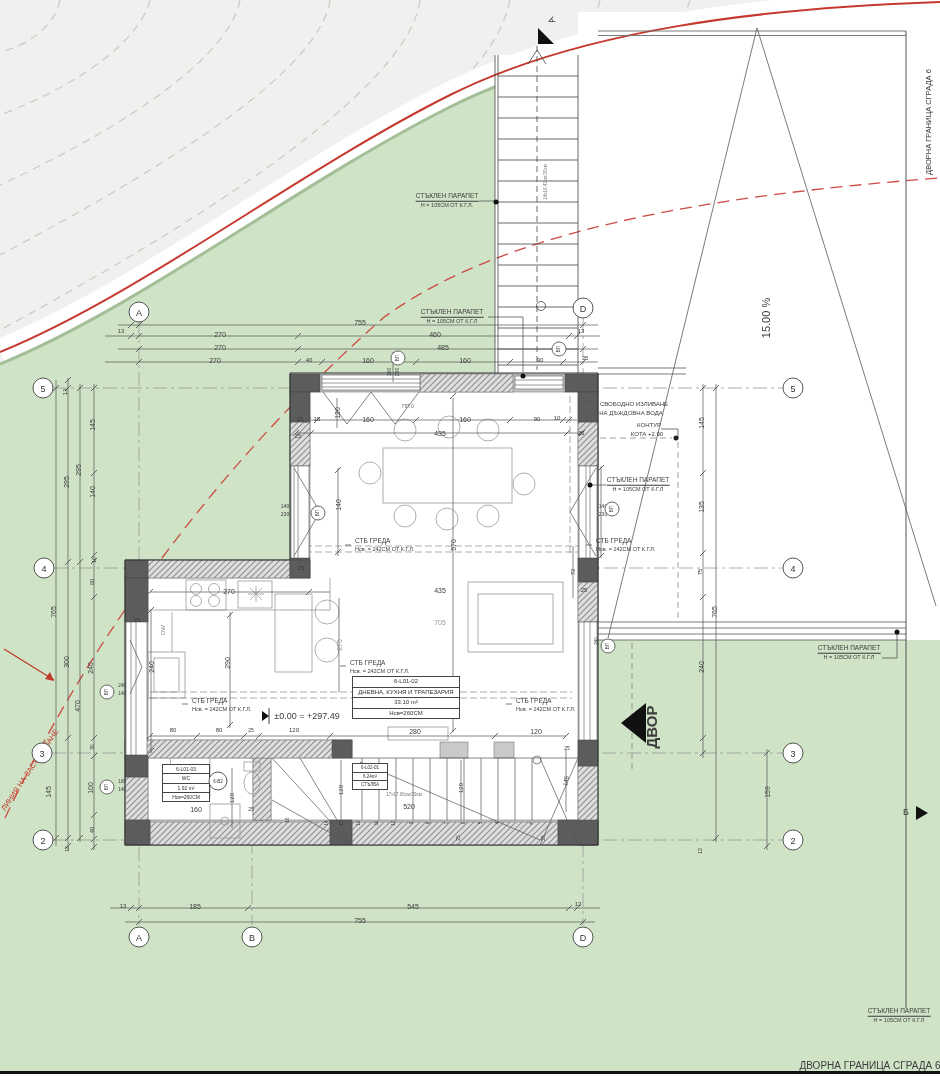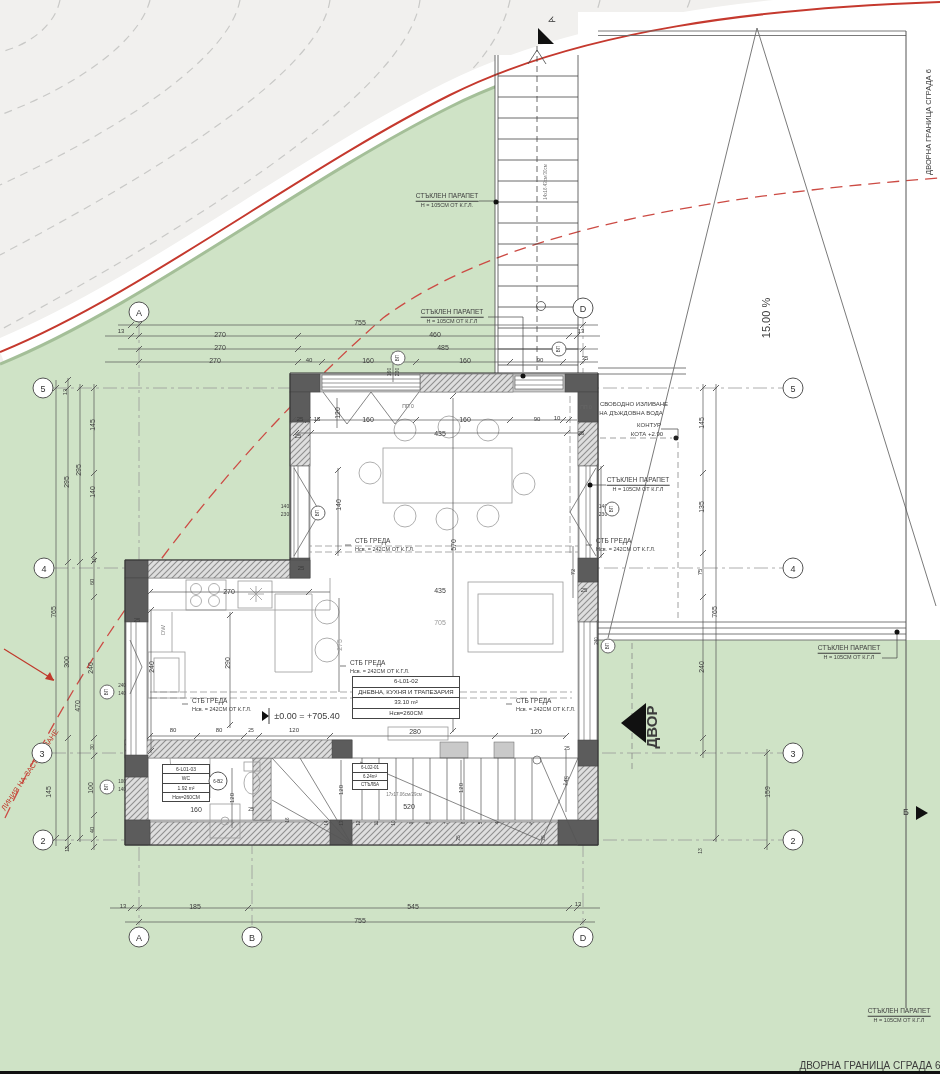--- a/index.html
+++ b/index.html
@@ -313,21 +313,21 @@
       <span class="lbl" style="left: 516px; top: 710px; font-size: 5.5px; transform: translate(0px, -50%);">Нсв. = 242СМ ОТ К.Г.Л.</span>
       <span class="lbl" style="left: 192px; top: 701px; font-size: 6.5px; transform: translate(0px, -50%);">СТБ ГРЕДА</span>
       <span class="lbl" style="left: 192px; top: 710px; font-size: 5.5px; transform: translate(0px, -50%);">Нсв. = 242СМ ОТ К.Г.Л.</span>
       <span class="lbl" style="left: 229px; top: 591px; font-size: 7px; transform: translate(-50%, -50%);">270</span>
       <span class="lbl" style="left: 227px; top: 663px; font-size: 7px; transform: translate(-50%, -50%) rotate(-90deg);">290</span>
       <span class="lbl" style="left: 151px; top: 667px; font-size: 7px; transform: translate(-50%, -50%) rotate(-90deg);">240</span>
       <span class="lbl" style="left: 339px; top: 645px; font-size: 7px; color: rgb(153, 153, 153); transform: translate(-50%, -50%) rotate(-90deg);">275</span>
       <span class="lbl" style="left: 440px; top: 590px; font-size: 7px; transform: translate(-50%, -50%);">435</span>
       <span class="lbl" style="left: 440px; top: 622px; font-size: 7px; color: rgb(153, 153, 153); transform: translate(-50%, -50%);">705</span>
       <span class="lbl" style="left: 163px; top: 630px; font-size: 6px; color: rgb(136, 136, 136); transform: translate(-50%, -50%) rotate(-90deg);">DW</span>
-      <span class="lbl" style="left: 307px; top: 716px; font-size: 9px; transform: translate(-50%, -50%);">±0.00 = +705.40</span>
+      <span class="lbl" style="left: 307px; top: 716px; font-size: 9px; transform: translate(-50%, -50%);">±0.00 = +297.49</span>
       <span class="lbl" style="left: 173px; top: 730px; font-size: 6px; transform: translate(-50%, -50%);">80</span>
       <span class="lbl" style="left: 219px; top: 730px; font-size: 6px; transform: translate(-50%, -50%);">80</span>
       <span class="lbl" style="left: 251px; top: 730px; font-size: 5px; transform: translate(-50%, -50%);">25</span>
       <span class="lbl" style="left: 294px; top: 730px; font-size: 6px; transform: translate(-50%, -50%);">120</span>
       <span class="lbl" style="left: 415px; top: 731px; font-size: 7px; transform: translate(-50%, -50%);">280</span>
       <span class="lbl" style="left: 536px; top: 731px; font-size: 7px; transform: translate(-50%, -50%);">120</span>
       <span class="lbl" style="left: 196px; top: 809px; font-size: 7px; transform: translate(-50%, -50%);">160</span>
       <span class="lbl" style="left: 232px; top: 798px; font-size: 6px; transform: translate(-50%, -50%) rotate(-90deg);">120</span>
       <span class="lbl" style="left: 251px; top: 809px; font-size: 5px; transform: translate(-50%, -50%);">25</span>
       <span class="lbl" style="left: 341px; top: 790px; font-size: 6px; transform: translate(-50%, -50%) rotate(-90deg);">120</span>

